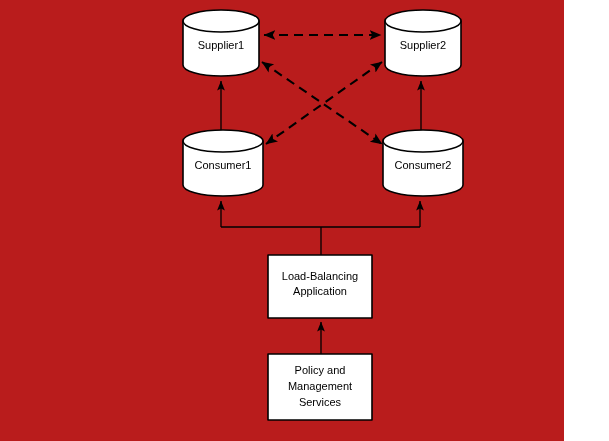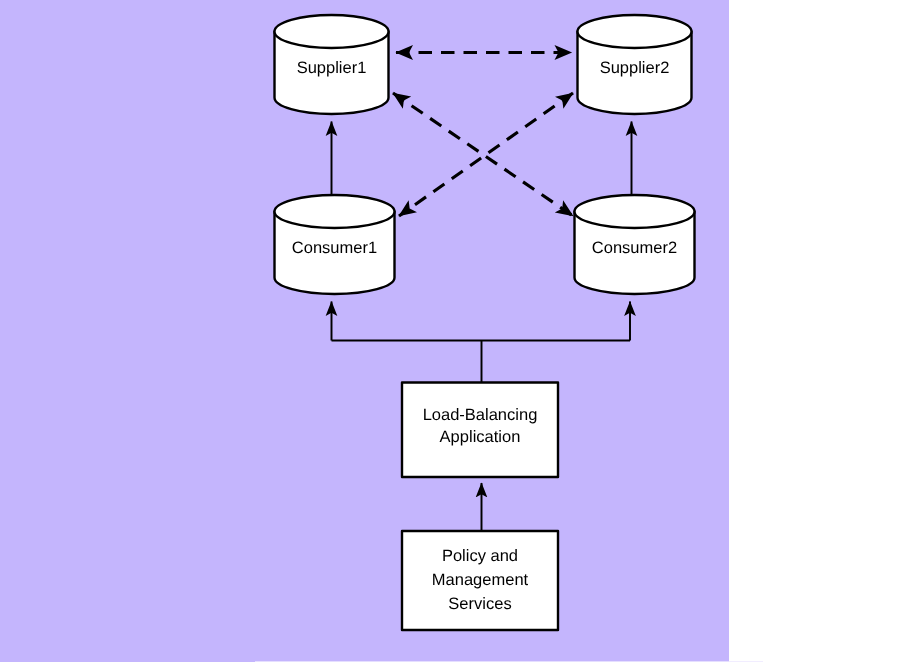--- a/index.html
+++ b/index.html
@@ -8,23 +8,23 @@
     background: #ffffff;
   }
   body {
     width: 609px;
     height: 441px;
     font-family: "Liberation Sans", sans-serif;
     overflow: hidden;
   }
   #diagram-root {
     position: relative;
-    width: 486px;
+    width: 564px;
     height: 441px;
-    background: #c4b5fd;
+    background: #b91c1c;
     text-decoration: underline;
   }
   svg#diagram-canvas {
     display: block;
     width: 609px;
     height: 441px;
   }
   .node-shape {
     fill: #ffffff;
     stroke: #000000;

